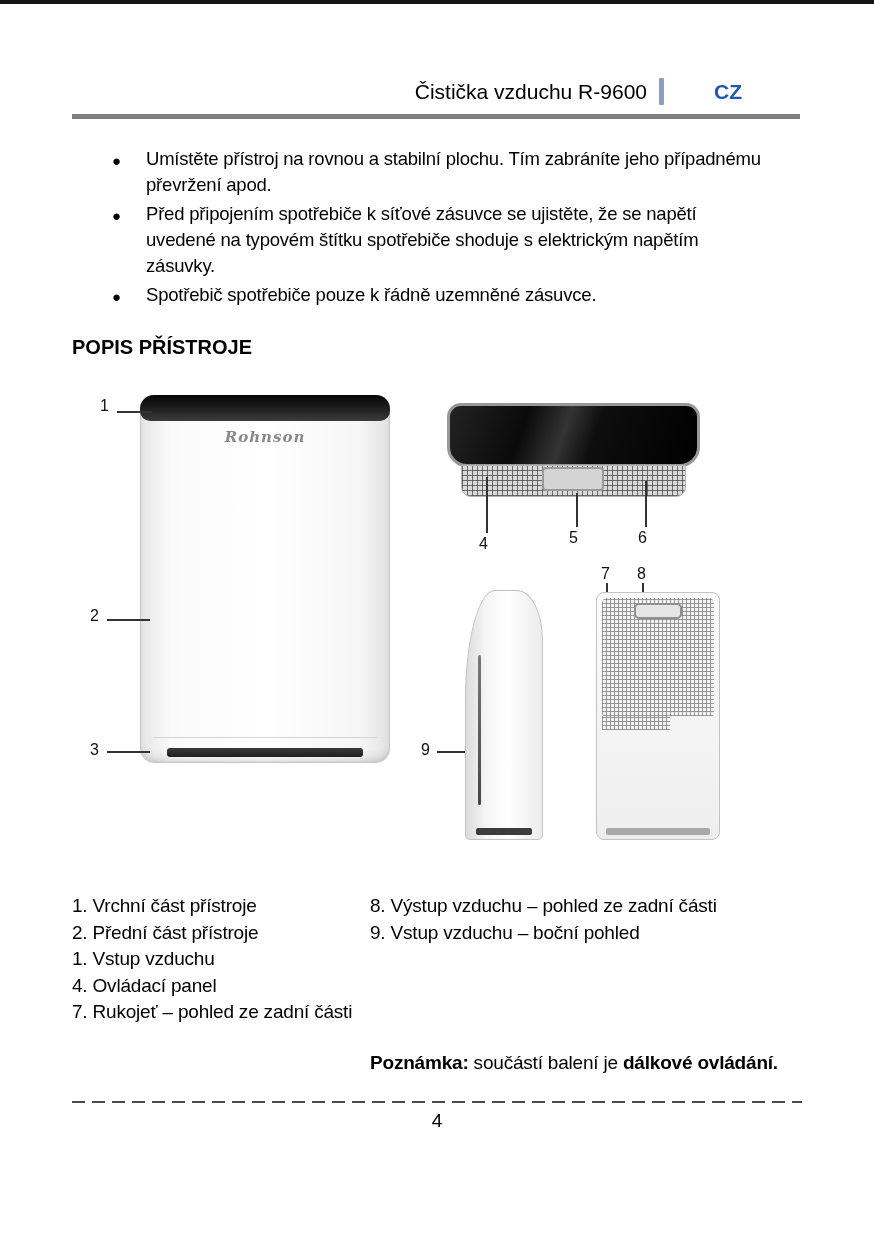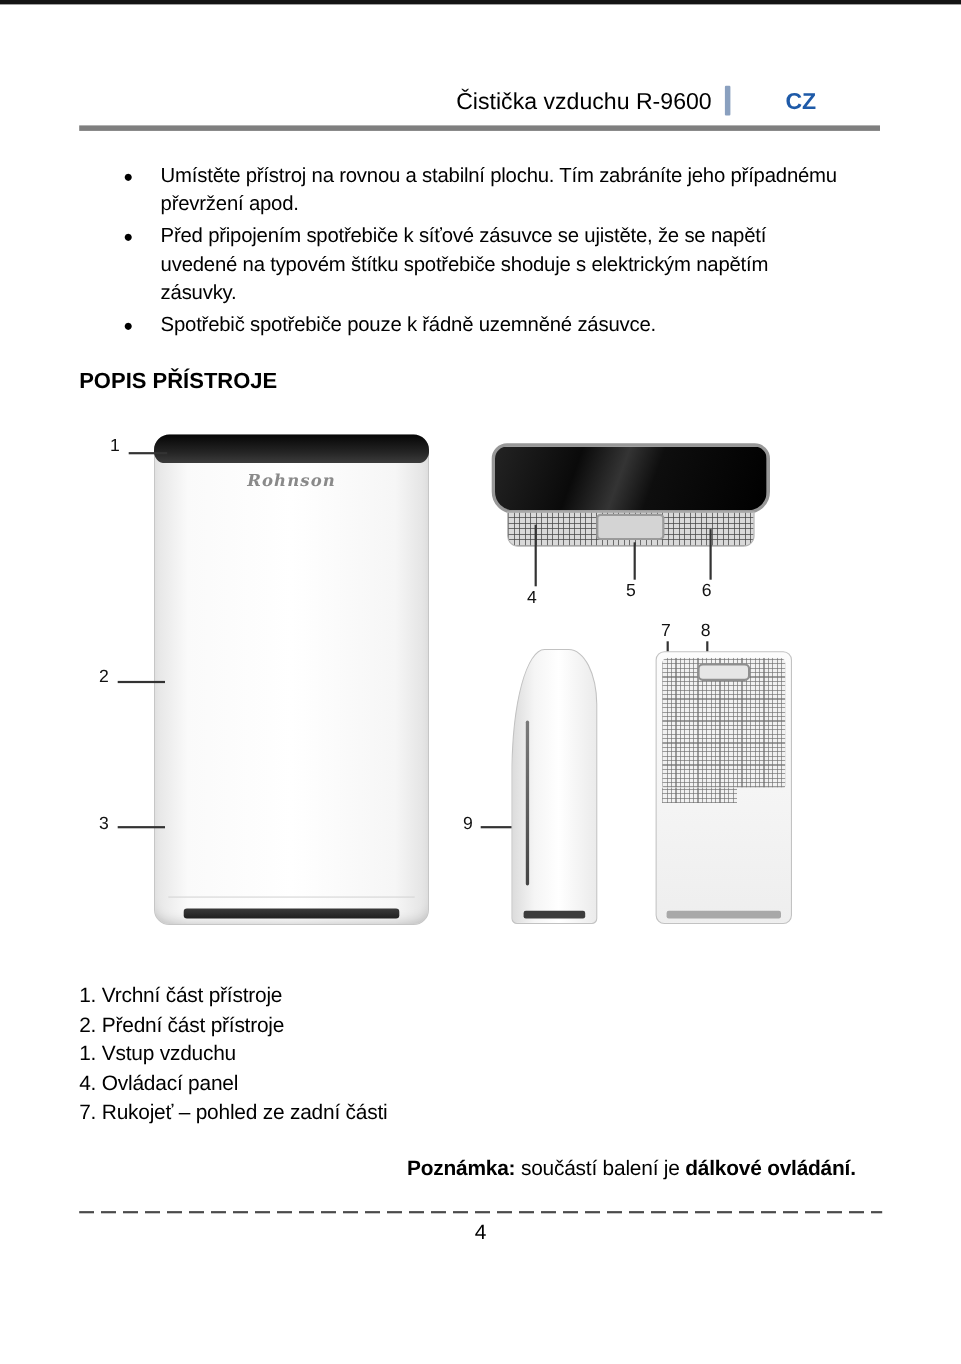--- a/index.html
+++ b/index.html
@@ -26,21 +26,21 @@
 
   .section-heading { position:absolute; top:336px; left:72px; margin:0; font-size:20px; font-weight:bold; }
 
   
   .diagram { position:absolute; top:385px; left:0; width:874px; height:505px; }
   .num-label { position:absolute; font-size:16px; color:#111; }
   .leader-h { position:absolute; height:2px; background:#333; }
   .leader-v { position:absolute; width:2px; background:#333; }
 
   
-  .fv { position:absolute; left:140px; top:10px; width:250px; height:446px;
+  .fv { position:absolute; left:140px; top:10px; width:250px; height:368px;
         background:linear-gradient(90deg,#e5e5e5 0,#fafafa 12%,#ffffff 50%,#f6f6f6 88%,#e2e2e2 100%);
         border:1px solid #c6c6c6; border-radius:14px;
         box-shadow: inset 0 -8px 12px -8px rgba(0,0,0,.25); }
   .fv-top { position:absolute; top:-1px; left:-1px; right:-1px; height:26px;
         background:linear-gradient(180deg,#050505,#262626 65%,#3c3c3c); border-radius:14px 14px 10px 10px; }
   .fv-logo { position:absolute; top:32px; left:0; width:100%; text-align:center;
         font-family:"DejaVu Serif", serif; font-style:italic; font-weight:bold;
         font-size:15px; color:#8a8a8a; letter-spacing:1px; }
   .fv-seam { position:absolute; bottom:24px; left:12px; right:12px; height:1px; background:#d5d5d5; }
   .fv-base { position:absolute; bottom:5px; left:26px; right:26px; height:9px;
@@ -176,20 +176,24 @@
   </div>
 
   <div class="legend-col legend-left">
     <div class="legend-item">1. Vrchní část přístroje</div>
     <div class="legend-item">2. Přední část přístroje</div>
     <div class="legend-item">1. Vstup vzduchu</div>
     <div class="legend-item">4. Ovládací panel</div>
     <div class="legend-item">7. Rukojeť – pohled ze zadní části</div>
   </div>
 
+  <div class="legend-col legend-right">
+    <div class="legend-item">8. Výstup vzduchu – pohled ze zadní části</div>
+    <div class="legend-item">9. Vstup vzduchu – boční pohled</div>
+  </div>
 
   <div class="legend-note">
     <b>Poznámka:</b><span> součástí balení je </span><b>dálkové ovládání.</b>
   </div>
 
   <div class="footer-rule"></div>
   <div class="page-number">4</div>
 
 </div>
 

